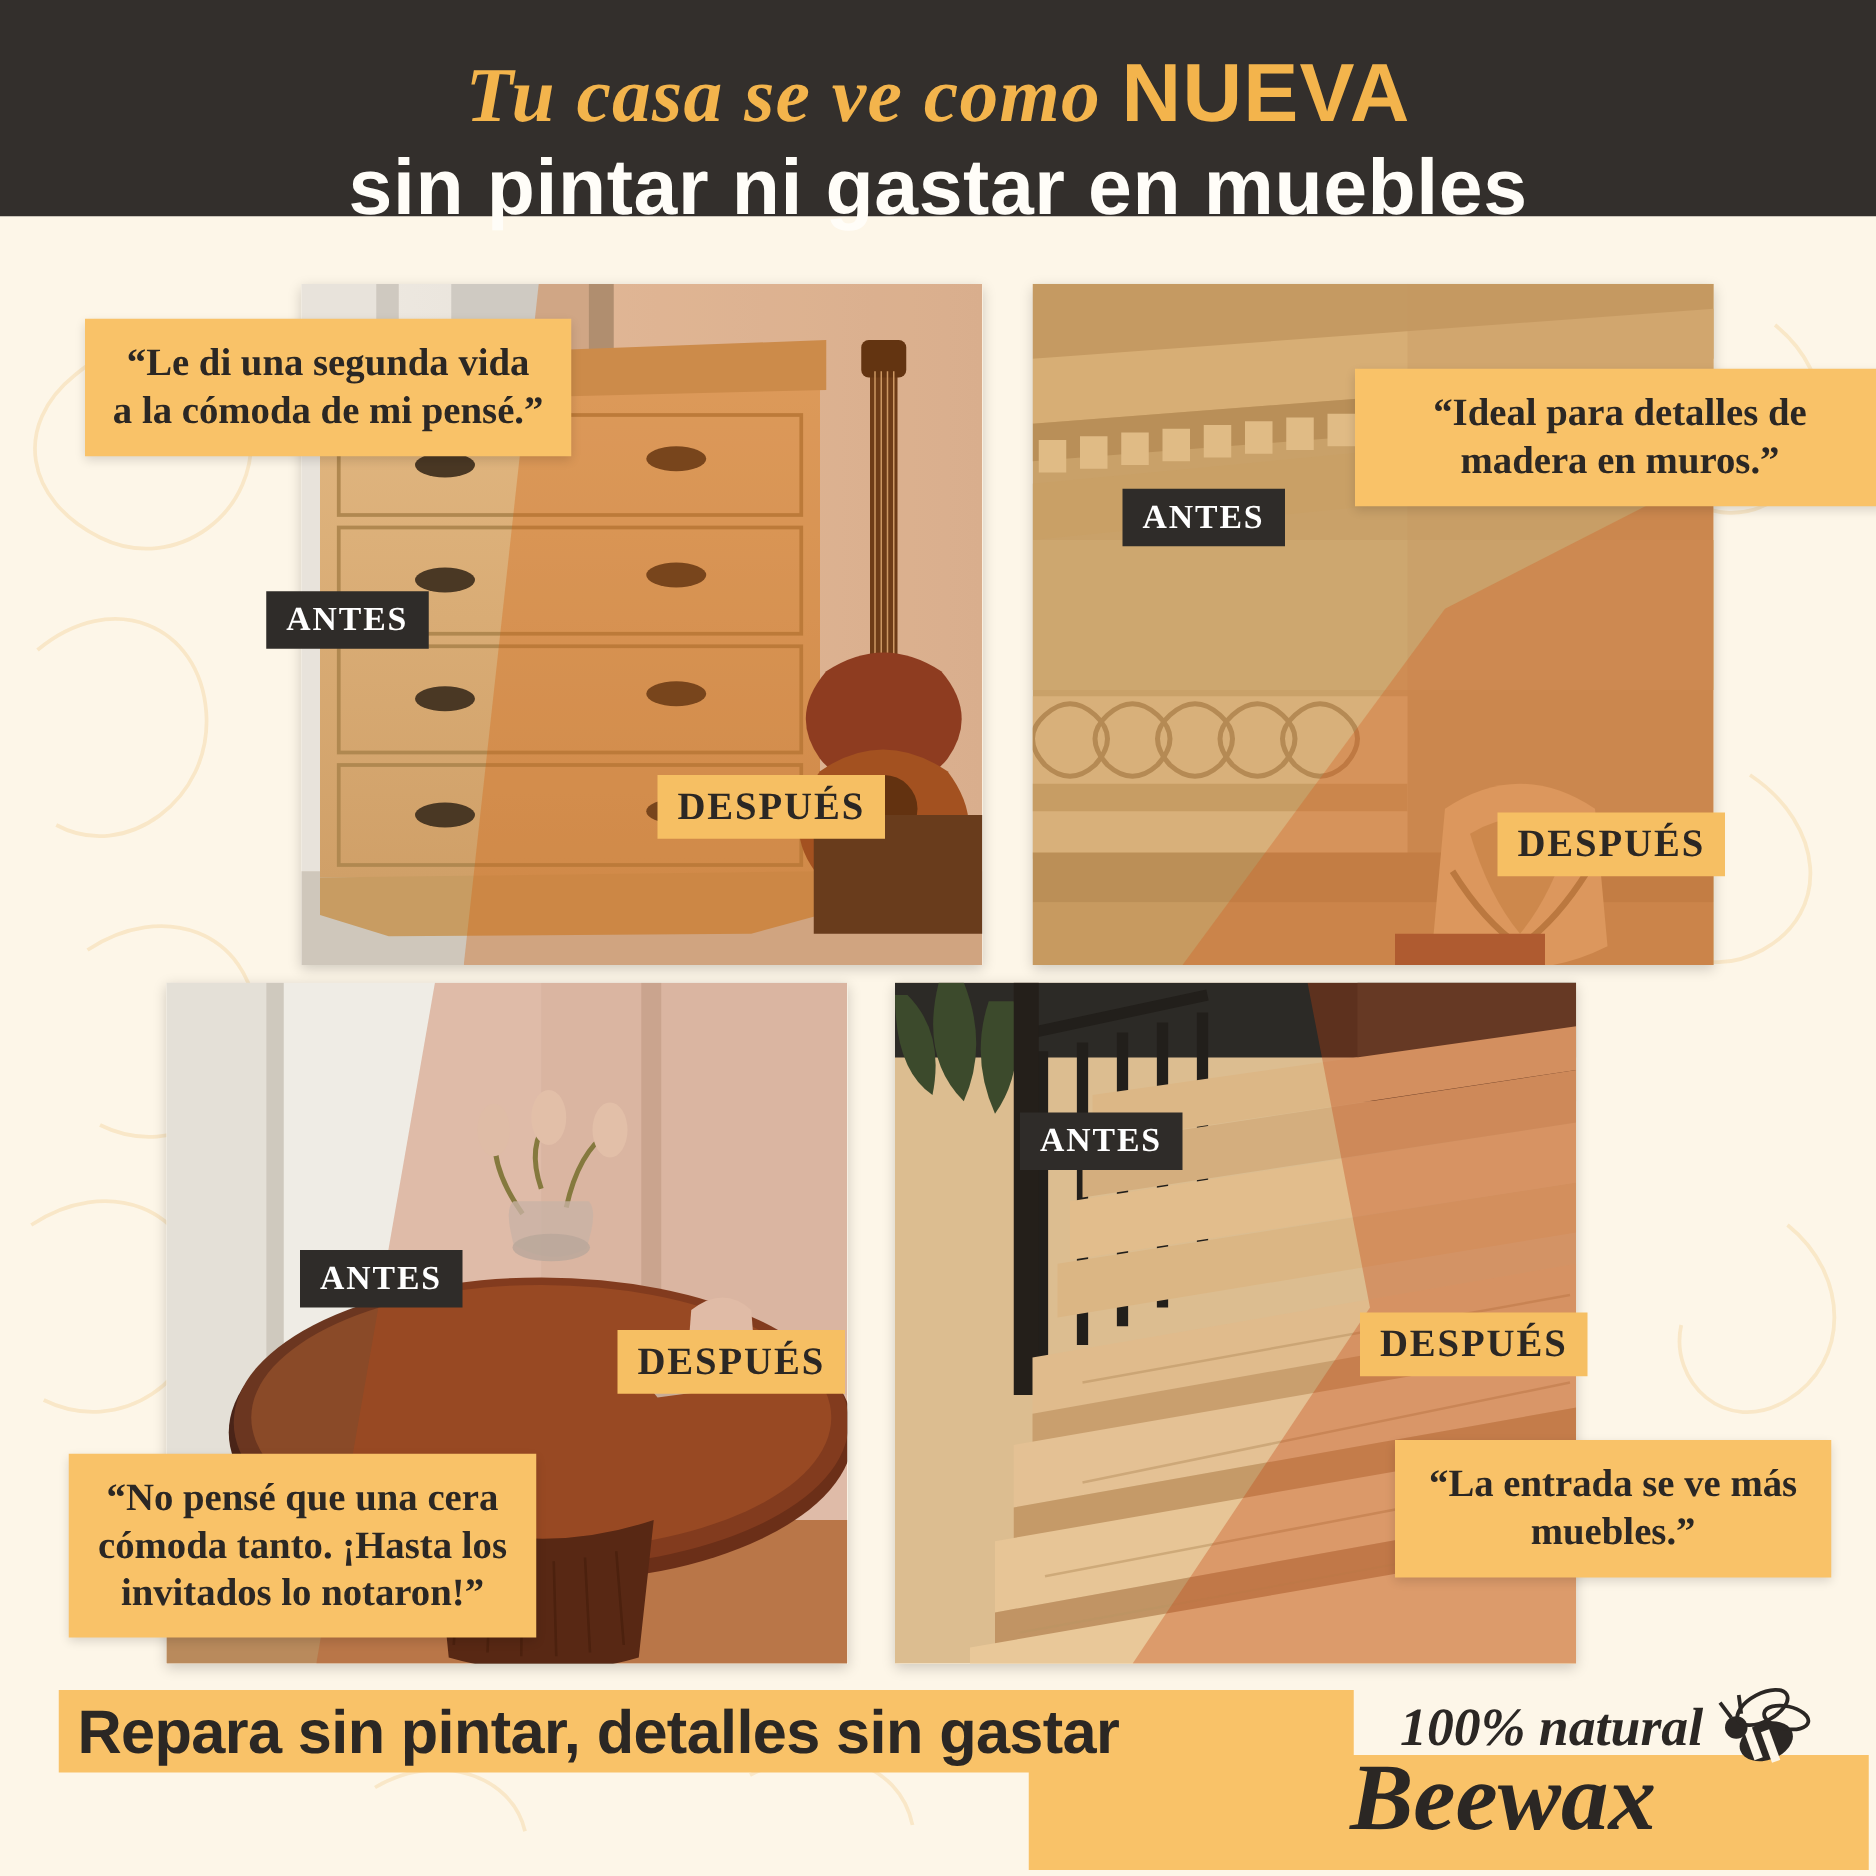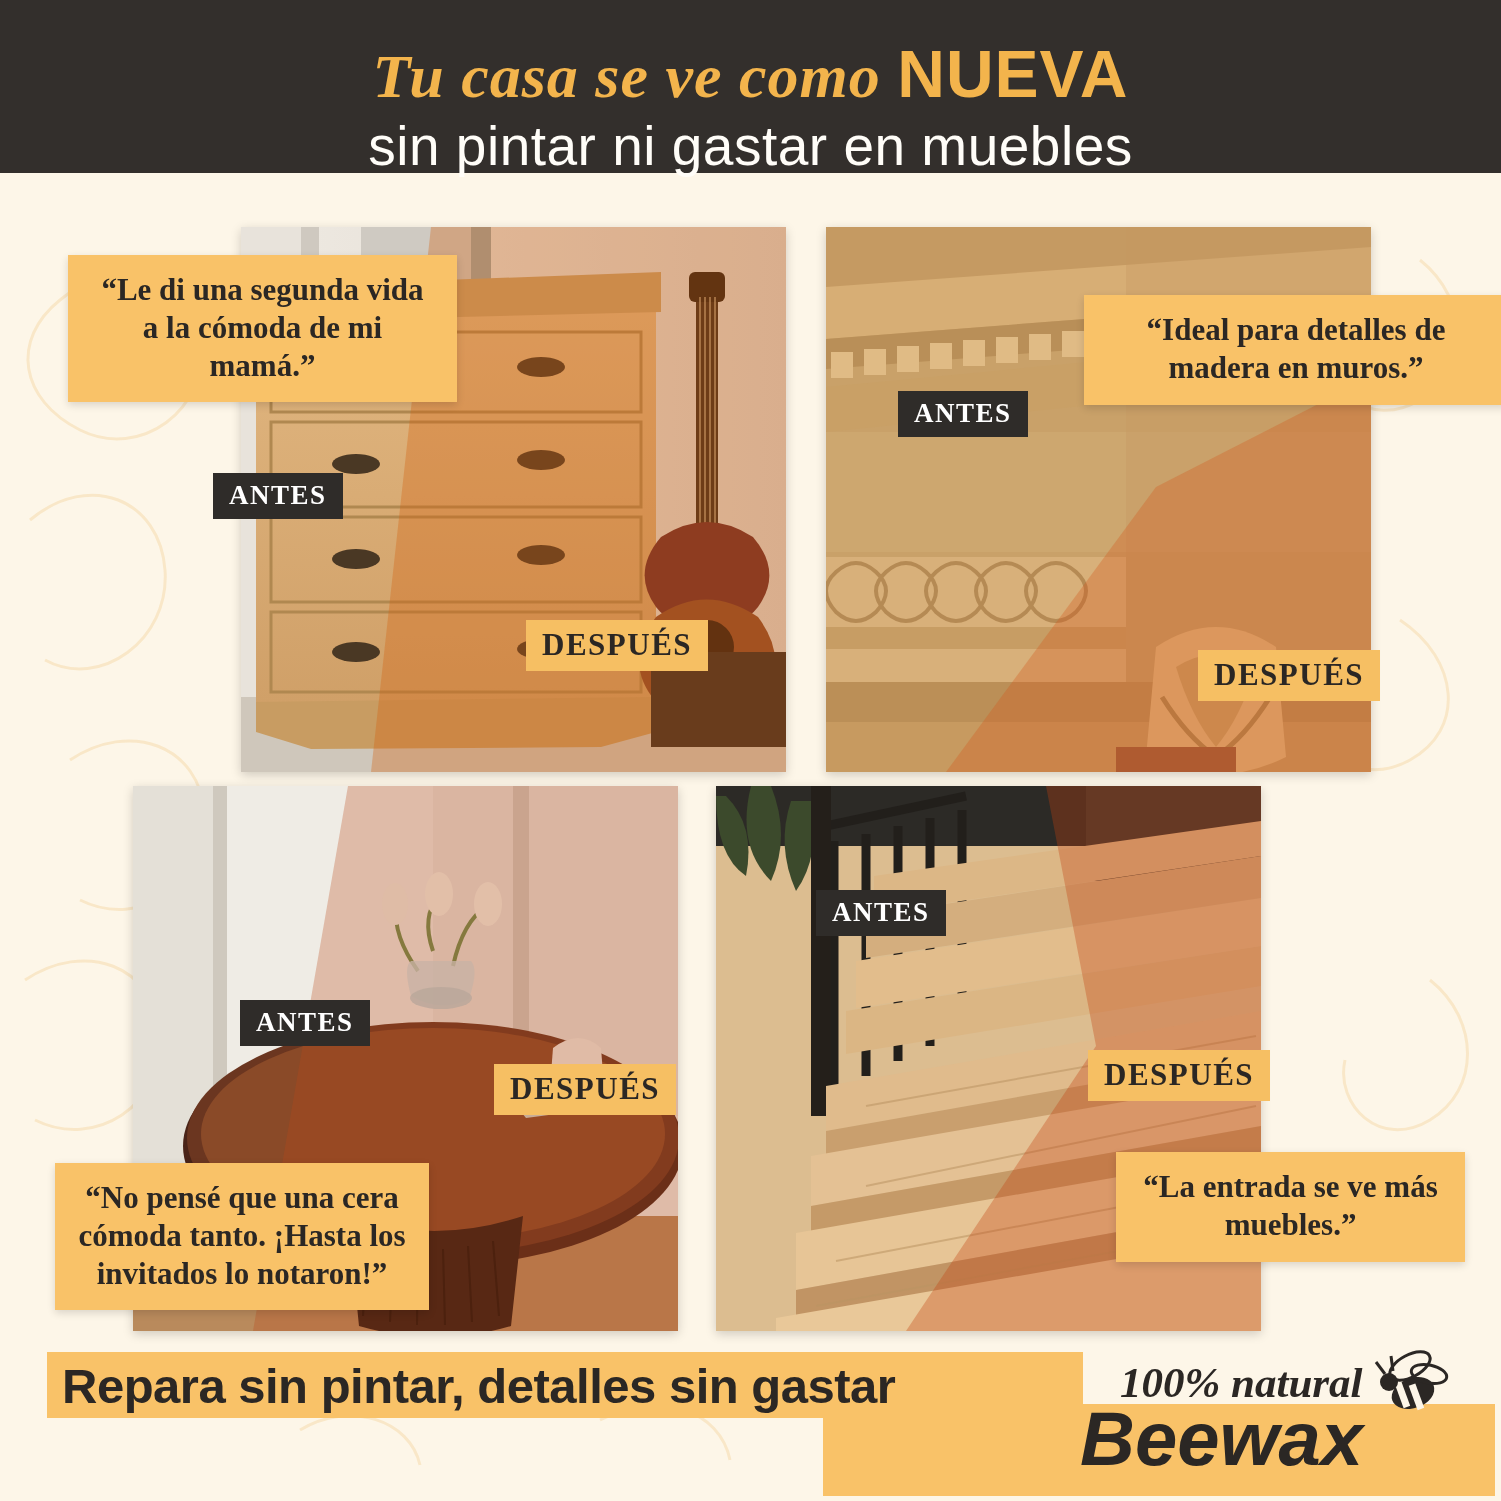--- a/index.html
+++ b/index.html
@@ -24,21 +24,21 @@
     font-size:62px;color:#f3b44c;letter-spacing:1px;
     white-space:nowrap;
   }
   .header-line1 .strong{
     font-style:normal;font-family:"Liberation Sans", sans-serif;
     font-weight:bold;font-size:66px;letter-spacing:1px;
   }
   .header-line2{
     position:absolute;left:0;top:114px;width:100%;text-align:center;
     font-family:"Liberation Sans", sans-serif;
-    font-weight:normal;font-size:55px;color:#fffdf8;letter-spacing:.5px;
+    font-weight:bold;font-size:63px;color:#fffdf8;letter-spacing:.5px;
     white-space:nowrap;
   }
 
   
   .card{position:absolute;overflow:hidden;z-index:10;box-shadow:0 3px 10px rgba(0,0,0,.18);}
   .photo{position:absolute;inset:0;}
   .after-overlay{position:absolute;inset:0;}
 
   
   .tag{
@@ -69,21 +69,21 @@
     font-family:"Liberation Sans", sans-serif;font-weight:bold;
     font-size:49px;color:#2b2724;white-space:nowrap;letter-spacing:-.5px;
   }
   .footer-prueba{
     position:absolute;z-index:25;
     font-family:"Liberation Sans", sans-serif;font-weight:bold;
     font-size:62px;color:#2b2724;white-space:nowrap;
   }
   .footer-brand{
     position:absolute;z-index:25;
-    font-family:Liberation Sans, sans-serif;font-weight:bold;font-style:italic;
+    font-family:Liberation Serif, serif;font-weight:bold;font-style:italic;
     font-size:76px;color:#2b2724;white-space:nowrap;
   }
   .footer-natural{
     position:absolute;z-index:25;
     font-family:"Liberation Serif", serif;font-style:italic;font-weight:bold;
     font-size:43px;color:#2b2724;white-space:nowrap;
   }
   .bee{position:absolute;z-index:26;}
 </style>
 </head>
@@ -177,21 +177,21 @@
     <defs>
       <clipPath id="clip1">
           <polygon points="190,0 545,0 545,545 130,545"></polygon>
         </clipPath>
     </defs>
     <g clip-path="url(#clip1)">
       <rect width="545" height="545" fill="#d2600f" opacity="0.34"></rect>
     </g>
   </svg>
 </div>
-<div class="quote" style="left:68px;top:255px;width:345px;">“Le di una segunda vida a la cómoda de mi mamá.”</div>
+<div class="quote" style="left:68px;top:255px;width:345px;">“Le di una segunda vida a la cómoda de mi pensé.”</div>
 <div class="tag tag-antes" style="left:213px;top:473px;">ANTES</div>
 <div class="tag tag-despues" style="left:526px;top:620px;">DESPUÉS</div>
 
 <div class="card" style="left:826px;top:227px;width:545px;height:545px;">
   <svg class="photo" width="545" height="545" viewBox="0 0 545 545" preserveAspectRatio="none">
     <rect width="545" height="545" fill="#c9a169"></rect>
 
     <rect x="0" y="0" width="545" height="60" fill="#c59a62"></rect>
     <path d="M0 60 L545 20 L545 70 L0 112 Z" fill="#d7ae75"></path>
     <path d="M0 112 L545 70 L545 100 L0 142 Z" fill="#b98f58"></path>

